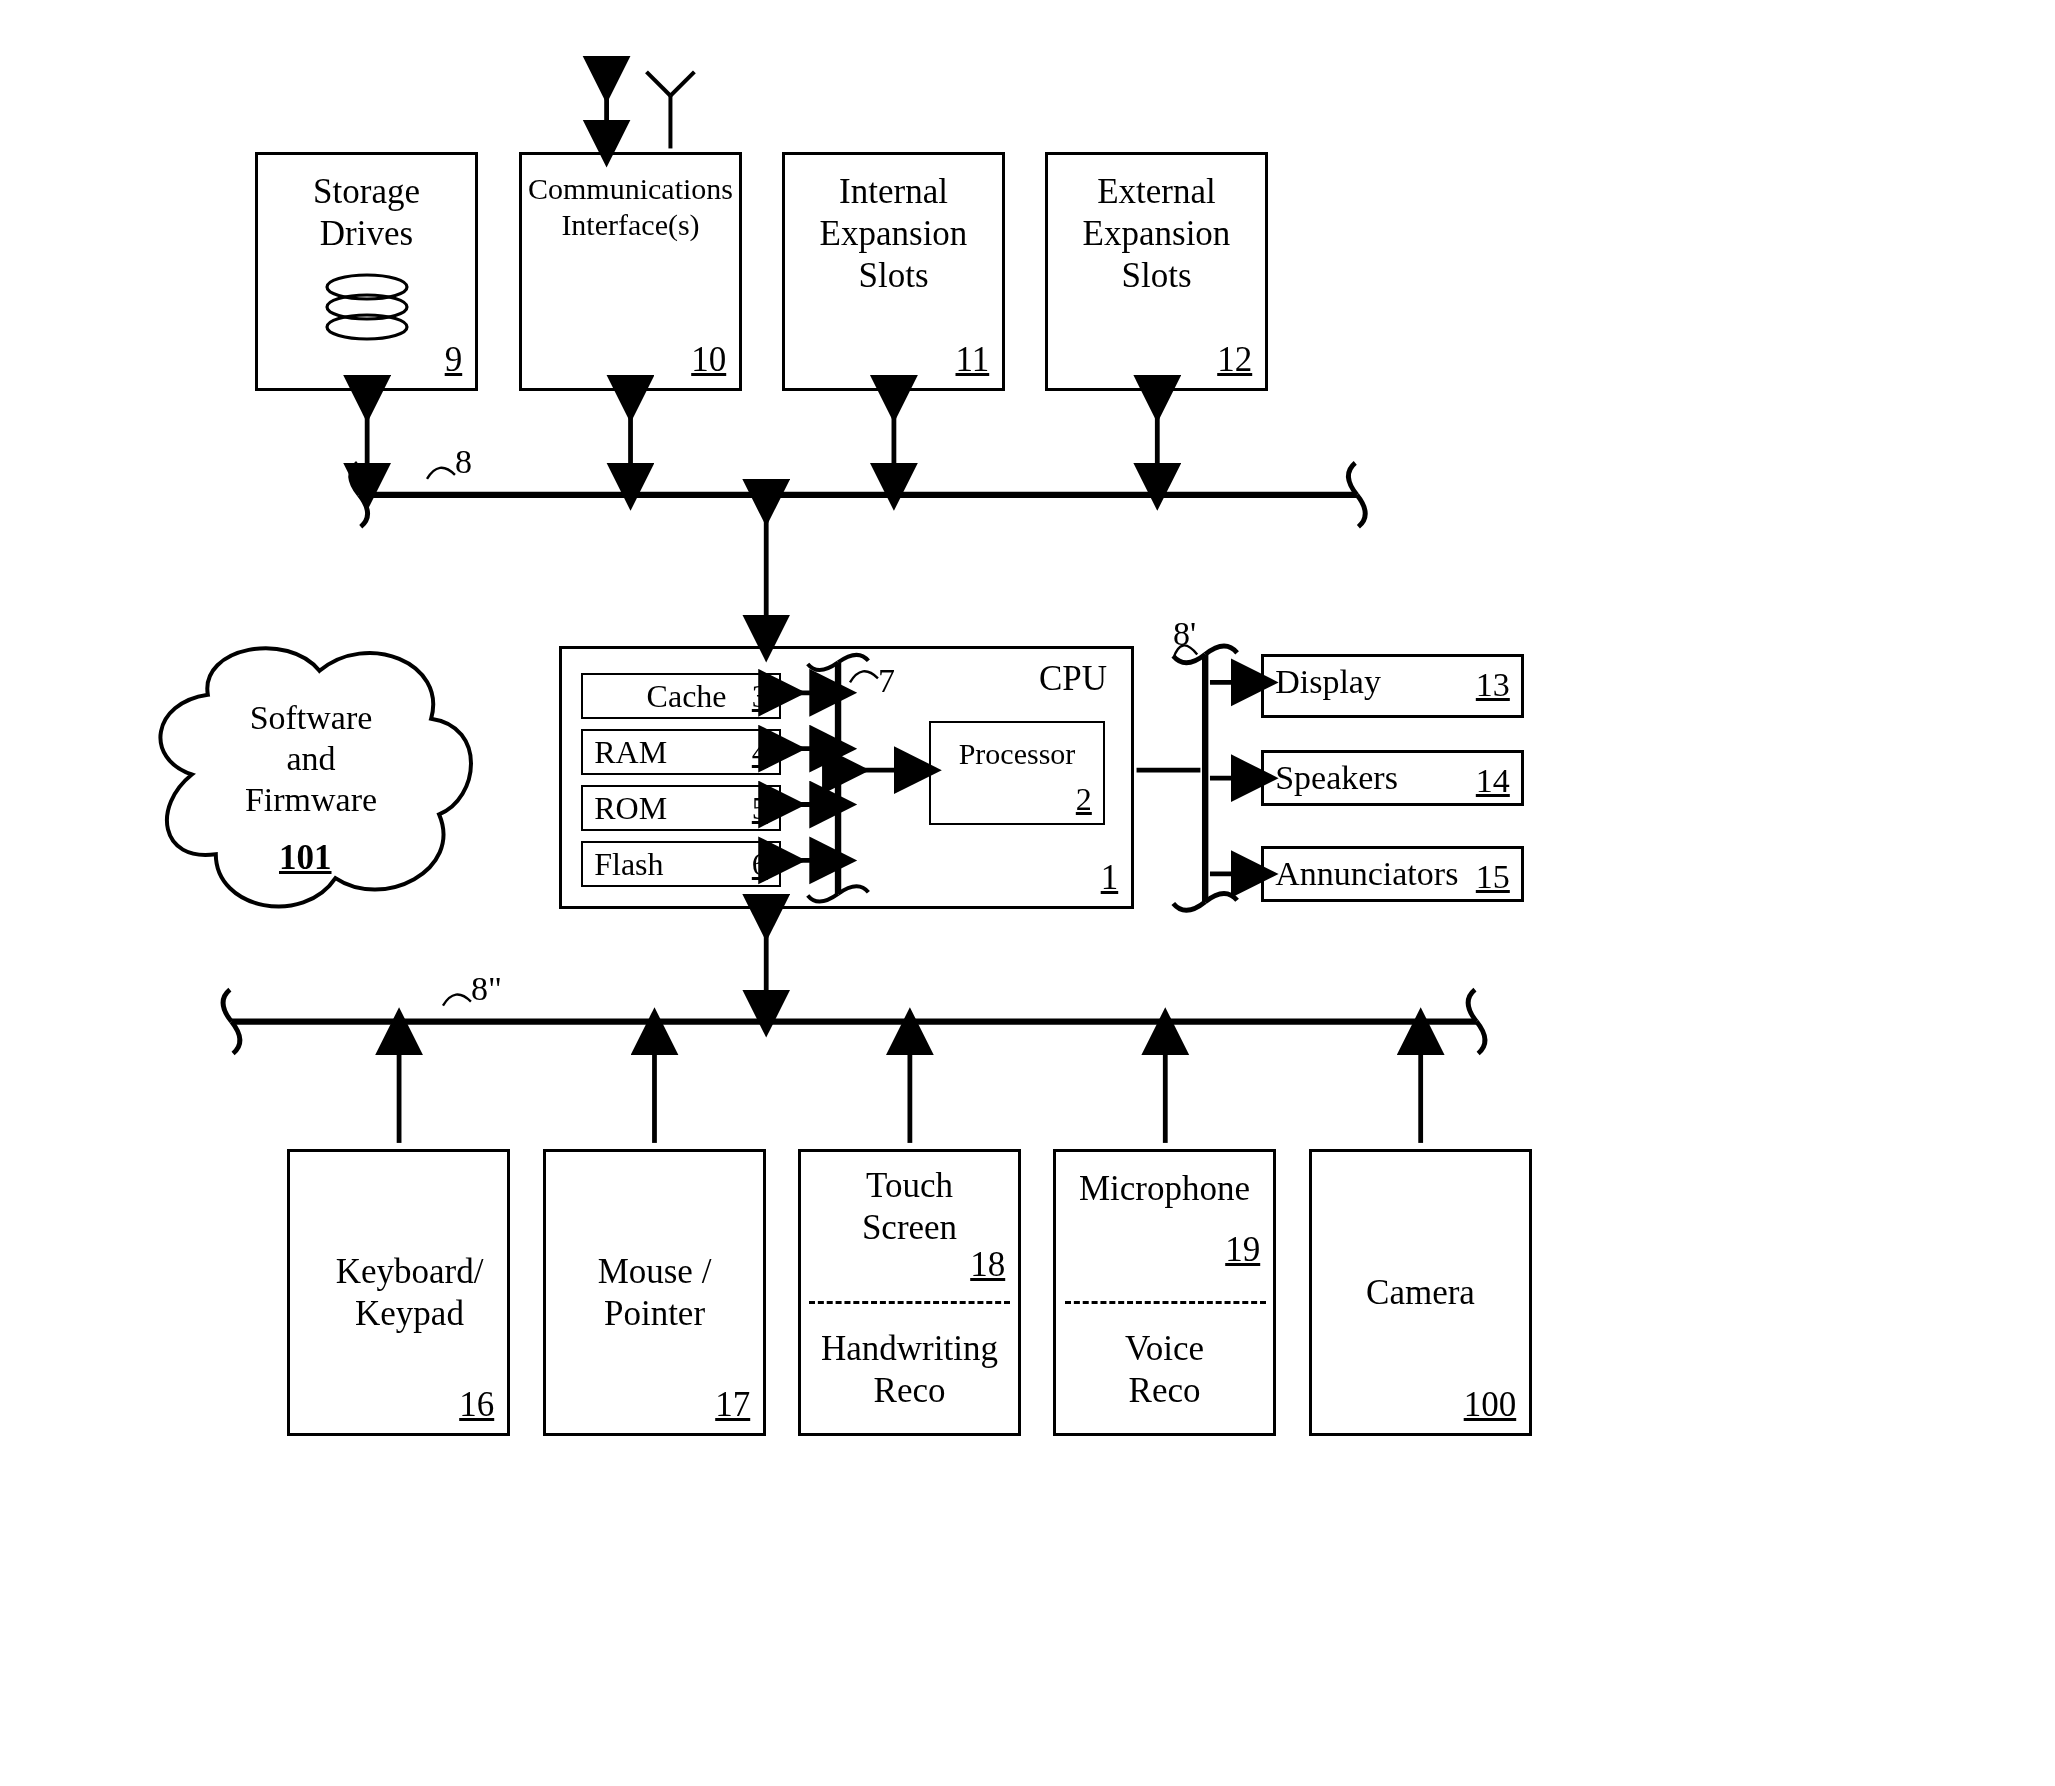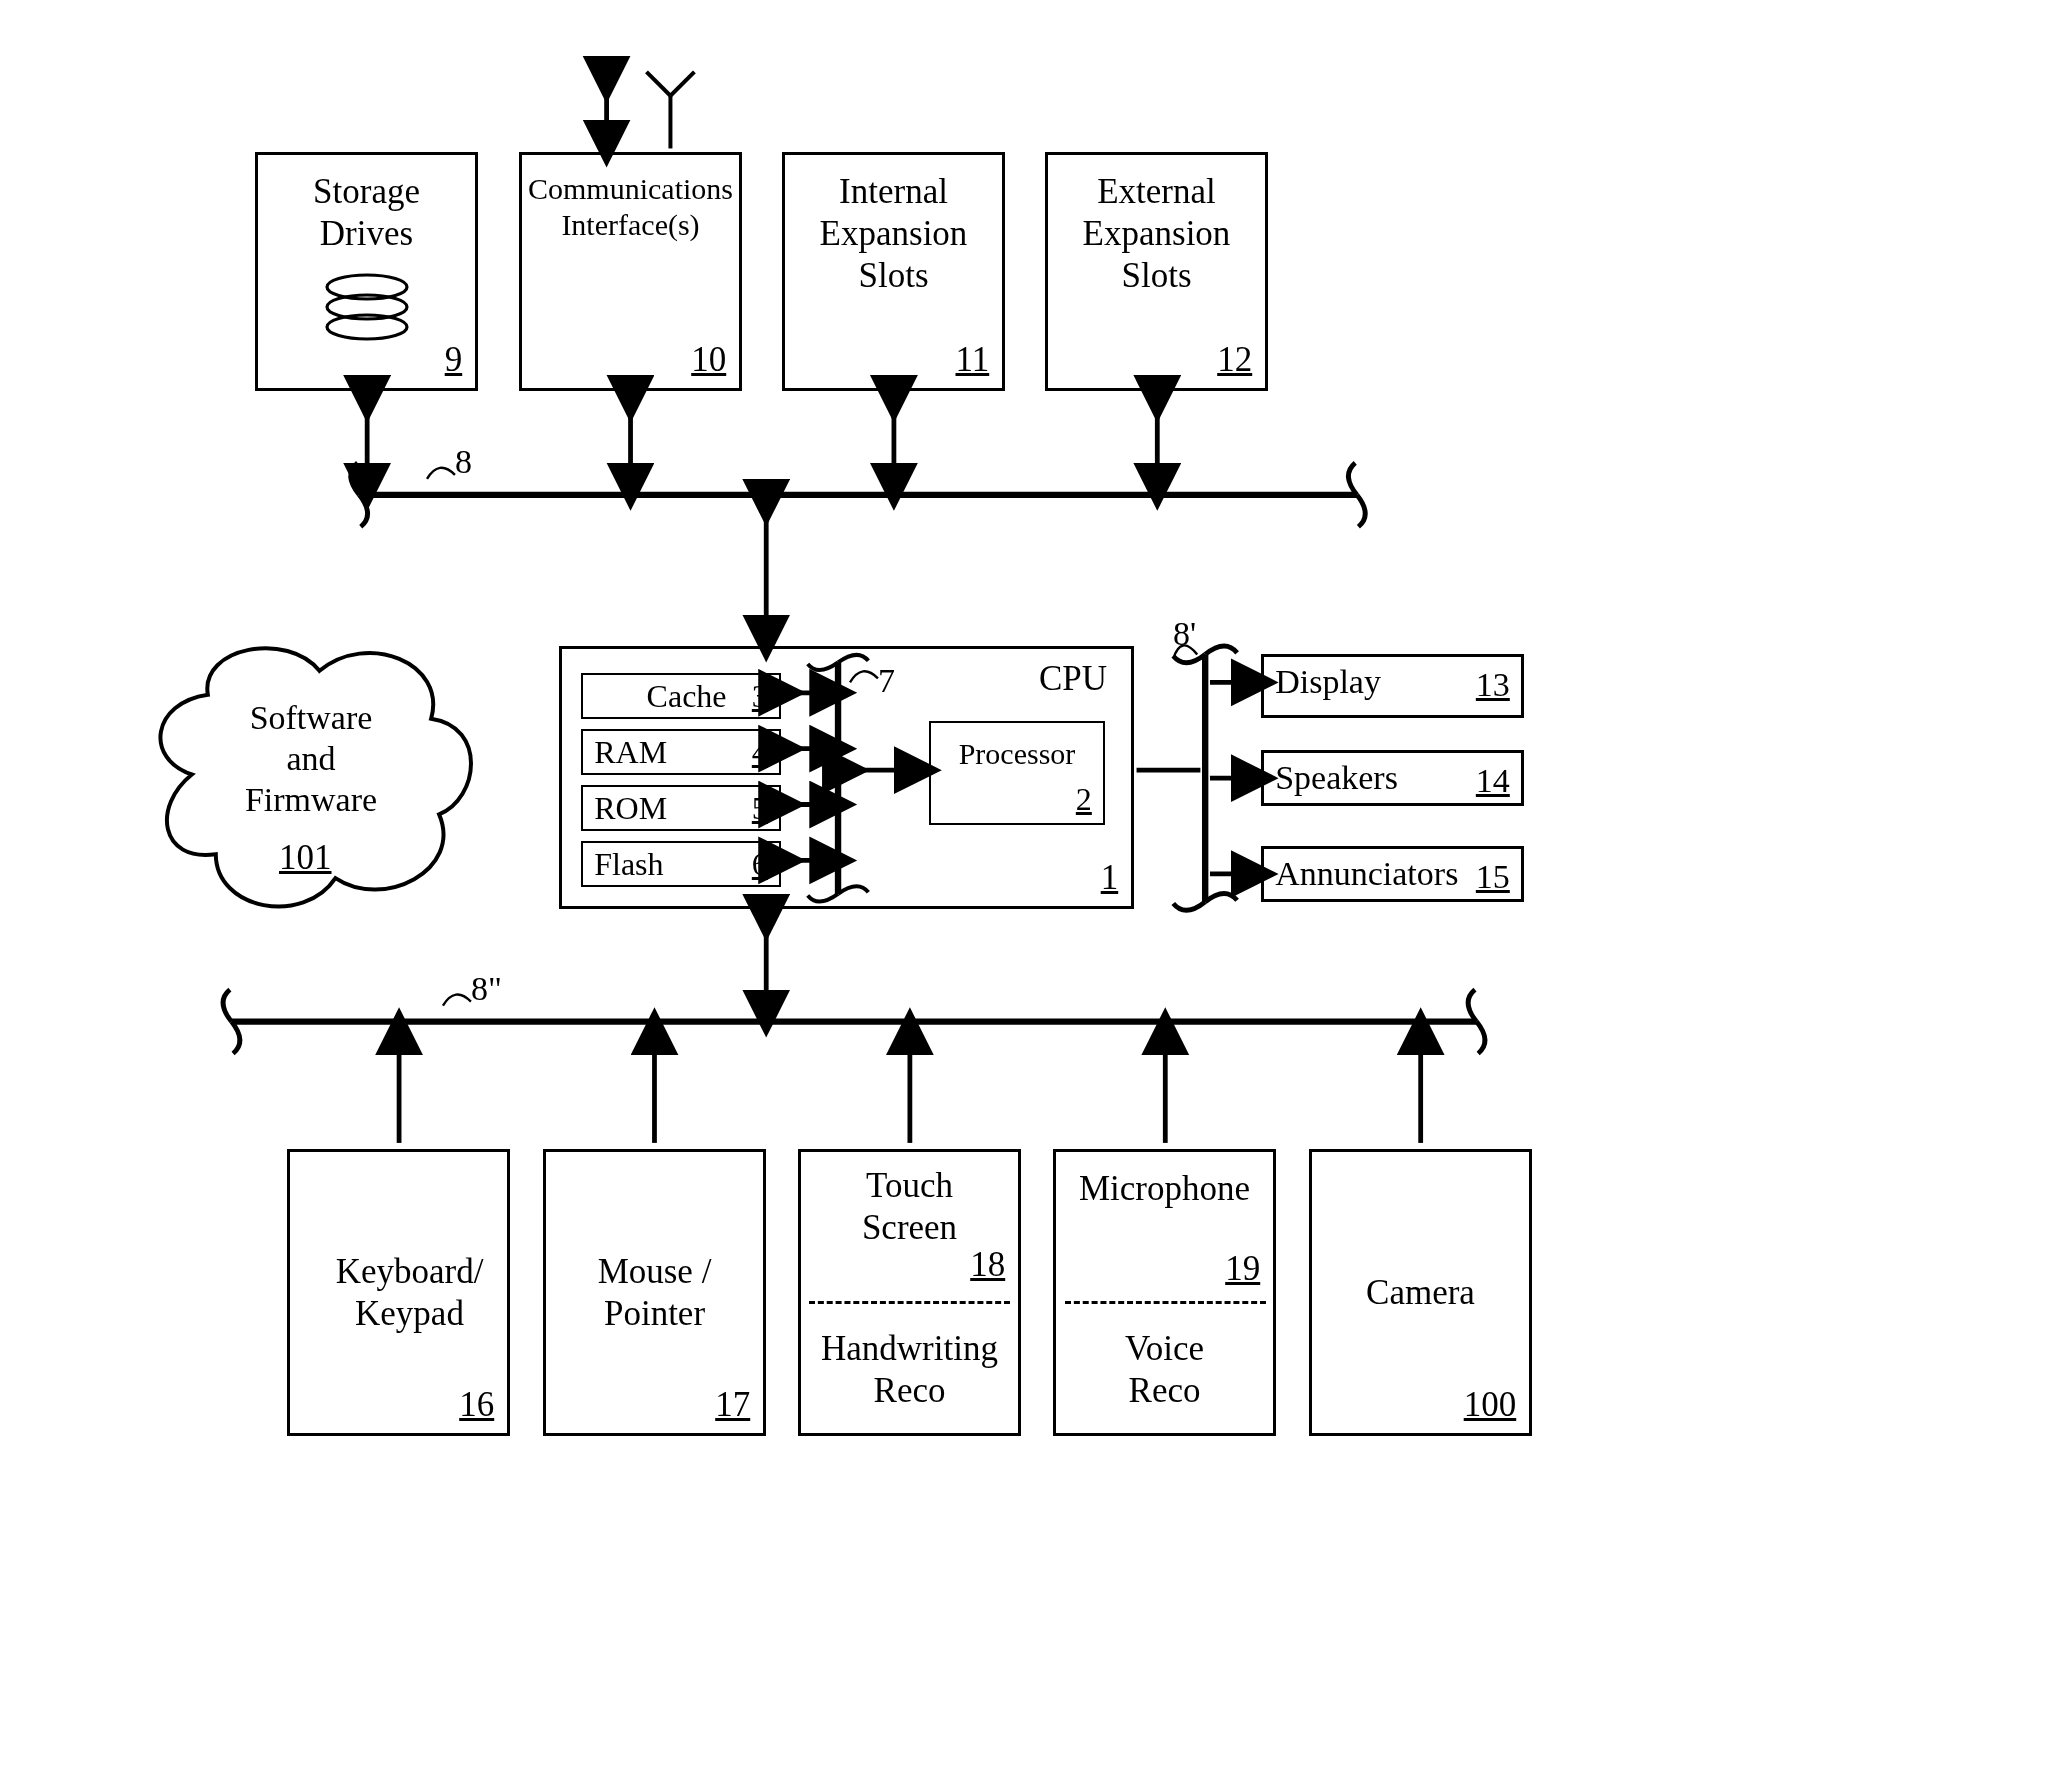--- a/index.html
+++ b/index.html
@@ -205,21 +205,21 @@
     <span>Handwriting</span><br>
     <span>Reco</span>
   </div>
 </div>
 <div class="dashed-line" style="left:809px; top:1301px; width:201px;"></div>
 
 <div class="diagram-box" style="left:1053px; top:1149px; width:223px; height:287px; padding-top:16px;">
   <div class="box-label">
     <span>Microphone</span>
   </div>
-  <div class="ref-num" style="bottom:auto; top:97px;">19</div>
+  <div class="ref-num" style="bottom:auto; top:78px;">19</div>
   <div class="box-label" style="position:absolute; top:176px; width:100%;">
     <span>Voice</span><br>
     <span>Reco</span>
   </div>
 </div>
 <div class="dashed-line" style="left:1065px; top:1301px; width:201px;"></div>
 
 <div class="diagram-box" style="left:1309px; top:1149px; width:223px; height:287px; justify-content:center; padding-top:0;">
   <div class="box-label">
     <span>Camera</span>
@@ -235,21 +235,21 @@
            C 450 140, 440 230, 390 250
            C 420 320, 320 370, 260 330
            C 220 390, 110 370, 110 300
            C 40 310, 30 240, 80 200 Z" fill="none" stroke="#000" stroke-width="5"></path>
 </svg>
 <div class="cloud-text" style="left:223px; top:698px; width:176px;">
   <span>Software</span><br>
   <span>and</span><br>
   <span>Firmware</span>
 </div>
-<div class="cloud-ref" style="left:279px; top:838px;">101</div>
+<div class="cloud-ref" style="left:279px; top:838px;font-weight:bold;">101</div>
 
 <svg class="overlay" viewBox="0 0 2576 2239">
   <defs>
     <marker id="ah" markerWidth="14" markerHeight="14" refX="5" refY="5" orient="auto" markerUnits="strokeWidth">
       <path d="M0,0 L10,5 L0,10 Z" fill="#000"></path>
     </marker>
   </defs>
 
   <line x1="450" y1="620" x2="1700" y2="620" stroke="#000" stroke-width="8"></line>
   <path d="M 450 620 Q 430 595, 448 580" stroke="#000" stroke-width="6" fill="none"></path>

